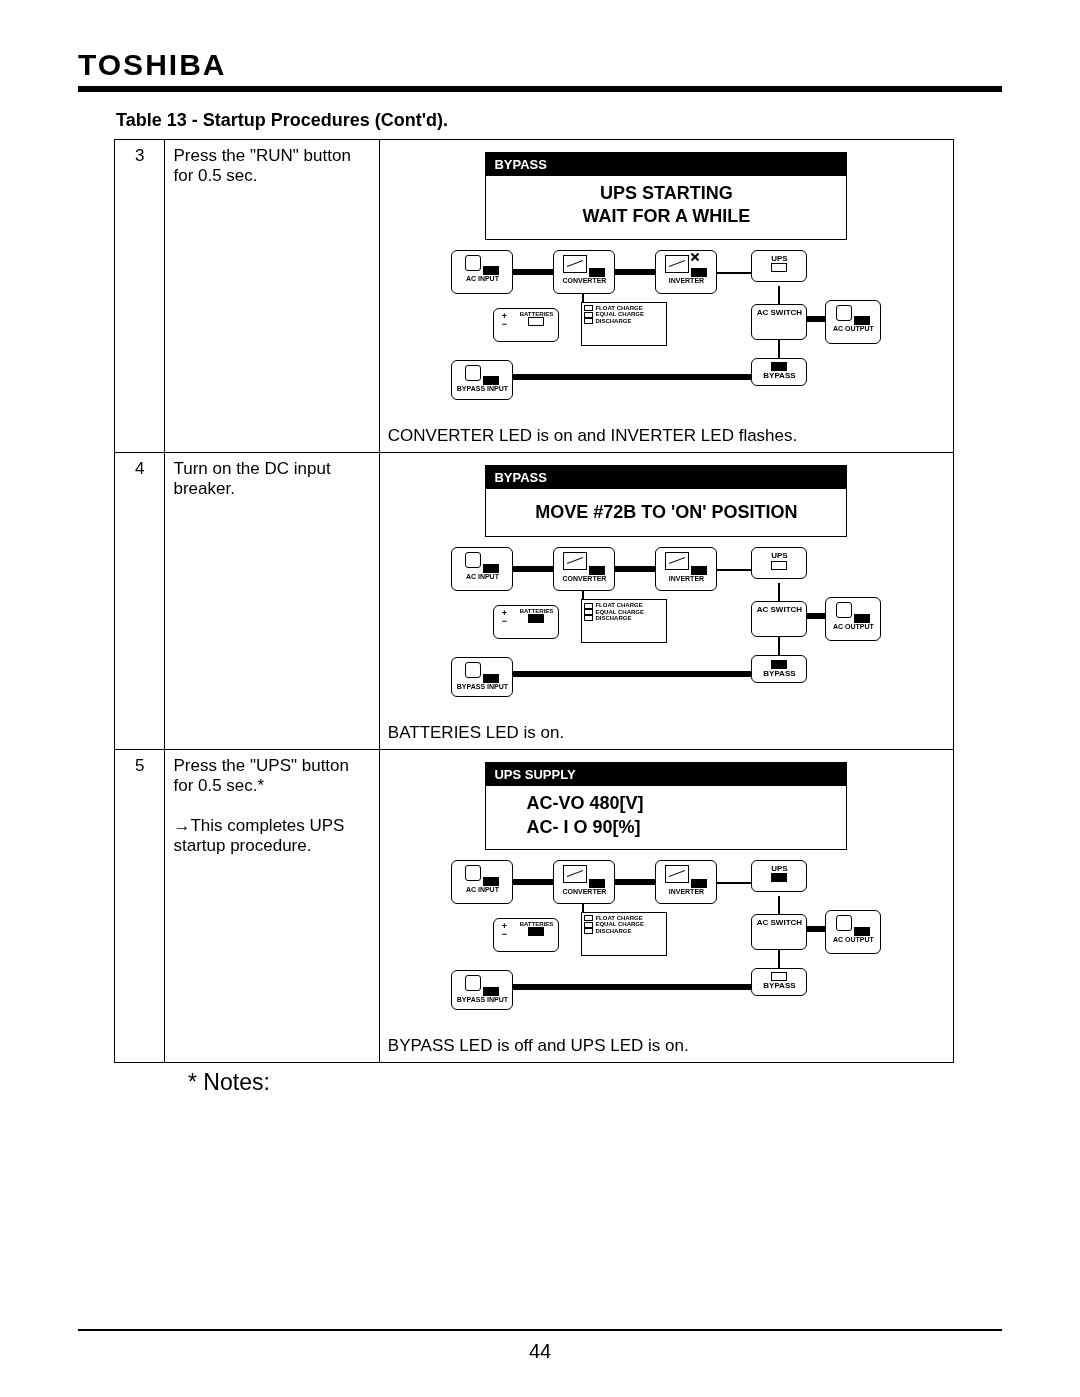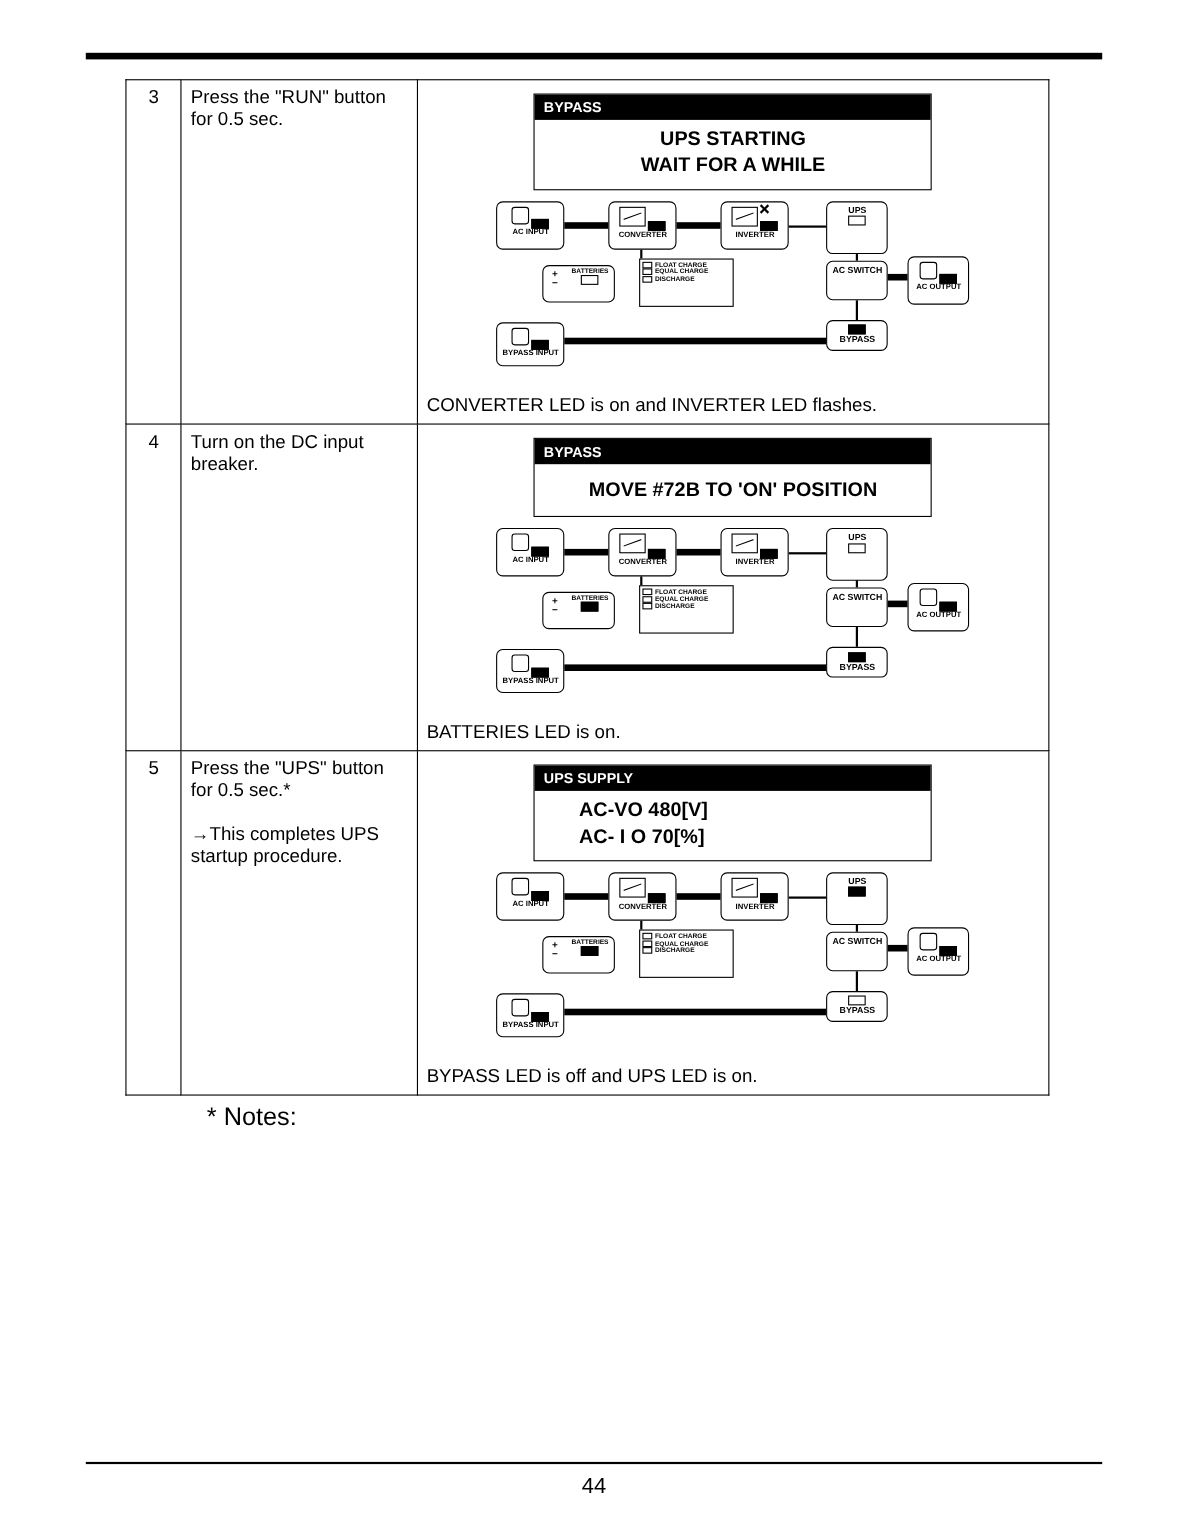--- a/index.html
+++ b/index.html
@@ -118,21 +118,21 @@
     border: 1px solid #000;
     background: #fff;
     vertical-align: middle;
   }
   .led.on { background:#000; }
 
   
   .b-acin   { left:0;   top:0;   width:62px; height:44px; padding-top:4px;}
   .b-conv   { left:102px;top:0;  width:62px; height:44px; padding-top:4px;}
   .b-inv    { left:204px;top:0;  width:62px; height:44px; padding-top:4px;}
-  .b-ups    { left:300px;top:0;  width:56px; height:48px; padding-top:3px; font-size:8px;}
+  .b-ups    { left:300px;top:0;  width:56px; height:32px; padding-top:3px; font-size:8px;}
   .b-batt   { left:42px; top:58px;width:66px; height:34px; padding-top:2px;}
   .b-charge { left:130px;top:52px;width:86px; height:44px; border:1px solid #000; border-radius:0; font-size:6px; text-align:left; padding:2px 2px;}
   .b-acsw   { left:300px;top:54px;width:56px; height:36px; padding-top:3px; font-size:8px;}
   .b-acout  { left:374px;top:50px;width:56px; height:44px; padding-top:4px;}
   .b-byin   { left:0;   top:110px;width:62px; height:40px; padding-top:4px;}
   .b-byp    { left:300px;top:108px;width:56px; height:28px; padding-top:3px; font-size:8px;}
 
   .mini-icon {
     display:inline-block;
     width:14px;height:14px;
@@ -180,22 +180,24 @@
   .batt-sym::after{content:"−";display:block;}
 
   .notes-block p { margin: 2px 0; }
   .indent { margin-left: 22px; text-indent:-12px; }
 </style>
 </head>
 <body>
 
 <div class="page">
 
+  <div class="brand">TOSHIBA</div>
   <div class="rule"></div>
 
+  <div class="table-title">Table 13 - Startup Procedures (Cont'd).</div>
 
   <table class="main">
 
     <tbody>
         <tr>
       <td class="stepno">3</td>
       <td class="instr">Press the "RUN" button for 0.5 sec.</td>
       <td class="panel">
         <div class="lcd">
           <div class="bar">BYPASS</div>
@@ -359,21 +361,21 @@
       <td class="instr">
         <span>Press the "UPS" button for 0.5 sec.*</span>
         <br><br>
         <span>→This completes UPS startup procedure.</span>
       </td>
       <td class="panel">
         <div class="lcd">
           <div class="bar">UPS SUPPLY</div>
           <div class="body left">
             <span>AC-VO   480[V]</span><br>
-            <span>AC- I O    70[%]</span>
+            <span>AC- I O    90[%]</span>
           </div>
         </div>
         <div class="diagram" id="diag2">
 
     <div class="h thick" style="left:62px;top:19px;width:40px"></div>
     <div class="h thick" style="left:164px;top:19px;width:40px"></div>
     <div class="h" style="left:266px;top:22px;width:34px"></div>
 
     <div class="v" style="left:131px;top:44px;height:14px"></div>
 

